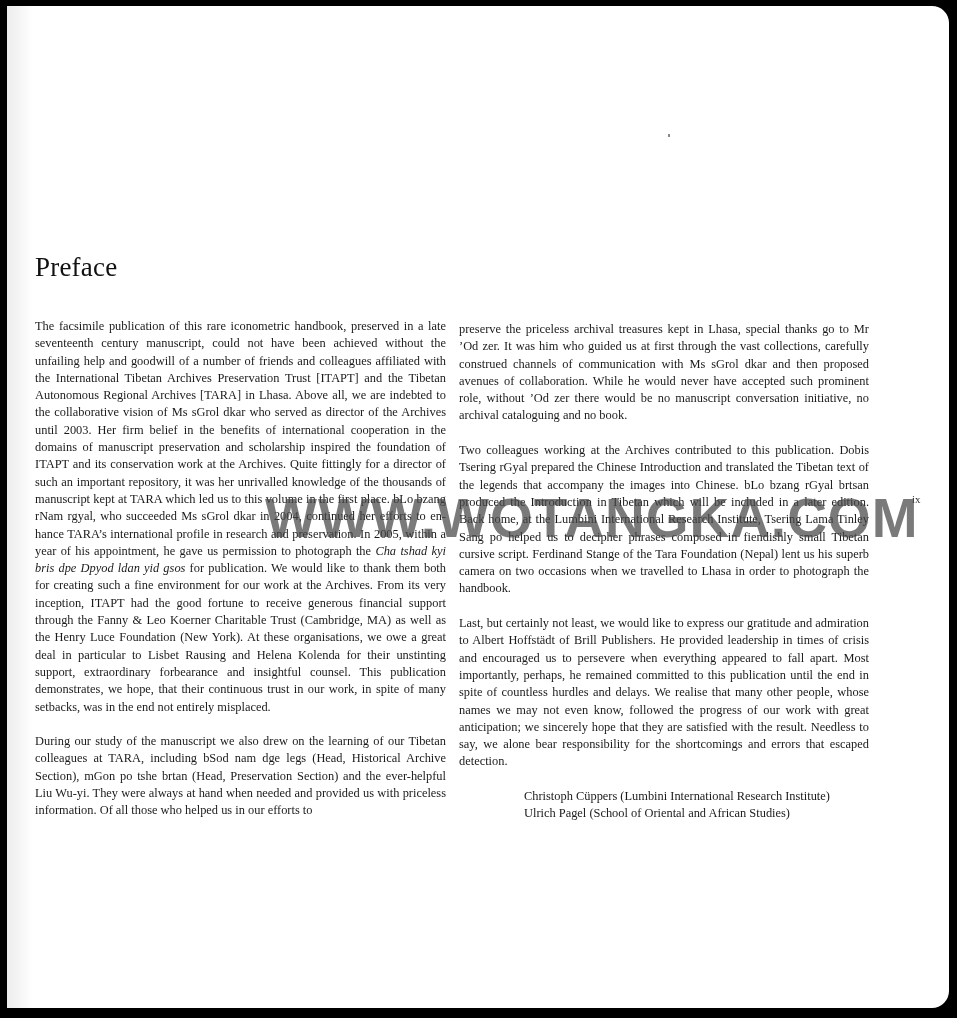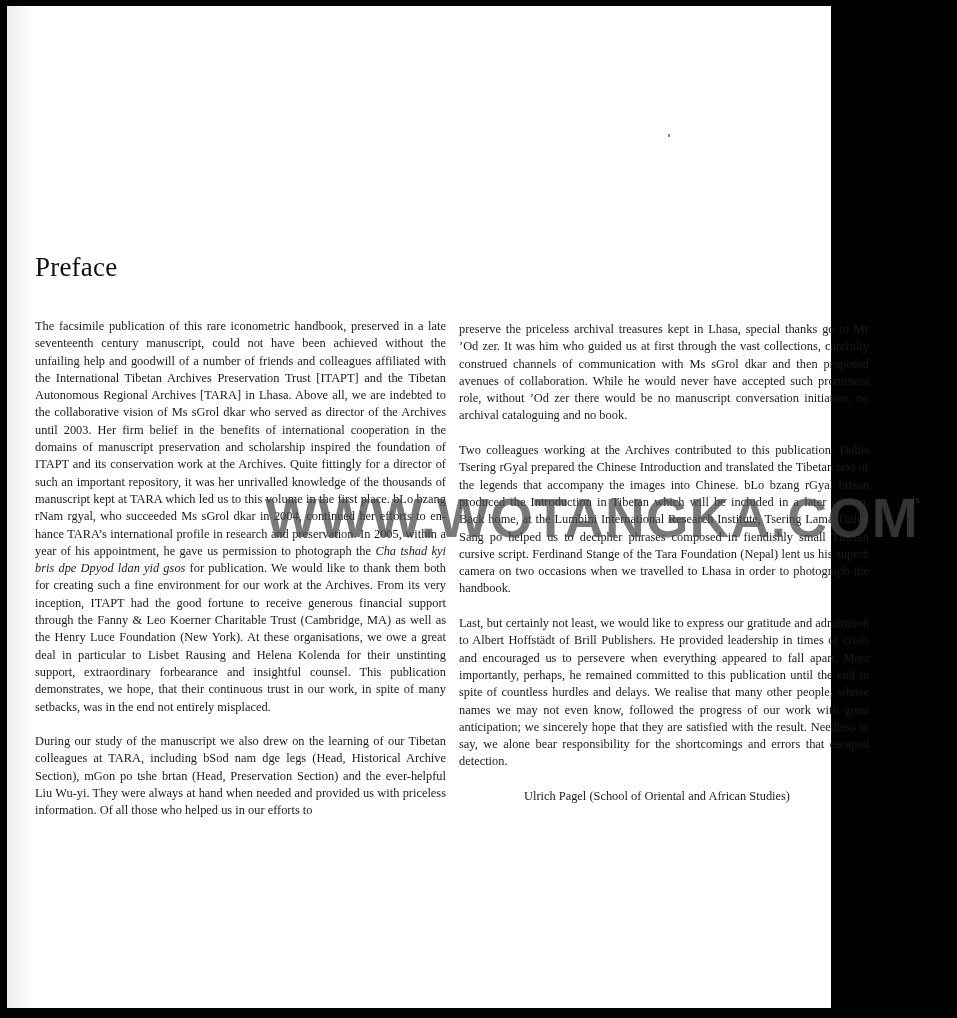--- a/index.html
+++ b/index.html
@@ -3,22 +3,23 @@
   <meta charset="utf-8">
   <style>
     html, body { margin: 0; padding: 0; }
     body {
       width: 957px; height: 1018px; background: #000;
       position: relative; overflow: hidden;
       font-family: "Liberation Serif", "DejaVu Serif", serif;
       color: #1a1a1a;
     }
     .page {
-      position: absolute; left: 7px; top: 6px; width: 824px; height: 1002px;
+      position: absolute; left: 7px; top: 6px; width: 942px; height: 1002px;
       background: #ffffff;
+      border-radius: 17px;
     }
     .page::before {
       content: ""; position: absolute; left: 0; top: 0; width: 26px; height: 100%;
       background: linear-gradient(to right, #ececec, #ffffff);
     }
     .speck { position: absolute; left: 661px; top: 128px; width: 2px; height: 3px; background: #888; }
     .title {
       position: absolute; left: 28px; top: 228px;
       font-size: 27px; font-weight: normal; color: #111; letter-spacing: 0.2px;
     }
@@ -53,20 +54,21 @@
   <div class="col col-left">
     <p><span>The facsimile publication of this rare iconometric handbook, preserved in a late seventeenth century manuscript, could not have been achieved without the unfailing help and goodwill of a number of friends and colleagues af­filiated with the International Tibetan Archives Preservation Trust [ITAPT] and the Tibetan Autonomous Regional Archives [TARA] in Lhasa. Above all, we are indebted to the collaborative vision of Ms sGrol dkar who served as director of the Archives until 2003. Her firm belief in the benefits of international cooperation in the domains of manuscript preservation and scholarship inspired the foundation of ITAPT and its conservation work at the Archives. Quite fittingly for a director of such an important reposi­tory, it was her unrivalled knowledge of the thousands of manuscript kept at TARA which led us to this volume in the first place. bLo bzang rNam rgyal, who succeeded Ms sGrol dkar in 2004, continued her efforts to en­hance TARA’s international profile in research and preservation. In 2005, within a year of his appointment, he gave us permission to photograph the </span><i>Cha tshad kyi bris dpe Dpyod ldan yid gsos</i><span> for publication. We would like to thank them both for creating such a fine environment for our work at the Archives. From its very inception, ITAPT had the good fortune to receive generous financial support through the Fanny &amp; Leo Koerner Charitable Trust (Cambridge, MA) as well as the Henry Luce Foundation (New York). At these organisations, we owe a great deal in particular to Lisbet Rausing and Helena Kolenda for their unstinting support, extraordinary forbear­ance and insightful counsel. This publication demonstrates, we hope, that their continuous trust in our work, in spite of many setbacks, was in the end not entirely misplaced.</span></p>
     <p>During our study of the manuscript we also drew on the learning of our Tibetan colleagues at TARA, including bSod nam dge legs (Head, Historical Archive Section), mGon po tshe brtan (Head, Preservation Section) and the ever-helpful Liu Wu-yi. They were always at hand when needed and provid­ed us with priceless information. Of all those who helped us in our efforts to</p>
   </div>
 
   <div class="col col-right">
     <p>preserve the priceless archival treasures kept in Lhasa, special thanks go to Mr ’Od zer. It was him who guided us at first through the vast collections, carefully construed channels of communication with Ms sGrol dkar and then proposed avenues of collaboration. While he would never have ac­cepted such prominent role, without ’Od zer there would be no manuscript conversation initiative, no archival cataloguing and no book.</p>
     <p>Two colleagues working at the Archives contributed to this publication. Dobis Tsering rGyal prepared the Chinese Introduction and translated the Tibetan text of the legends that accompany the images into Chinese. bLo bzang rGyal brtsan produced the Introduction in Tibetan which will be in­cluded in a later edition. Back home, at the Lumbini International Research Institute, Tsering Lama Tinley Sang po helped us to decipher phrases com­posed in fiendishly small Tibetan cursive script. Ferdinand Stange of the Tara Foundation (Nepal) lent us his superb camera on two occasions when we travelled to Lhasa in order to photograph the handbook.</p>
     <p>Last, but certainly not least, we would like to express our gratitude and ad­miration to Albert Hoffstädt of Brill Publishers. He provided leadership in times of crisis and encouraged us to persevere when everything appeared to fall apart. Most importantly, perhaps, he remained committed to this publication until the end in spite of countless hurdles and delays. We realise that many other people, whose names we may not even know, followed the progress of our work with great anticipation; we sincerely hope that they are satisfied with the result. Needless to say, we alone bear responsibility for the shortcomings and errors that escaped detection.</p>
     <div class="signatures">
+      <div>Christoph Cüppers (Lumbini International Research Institute)</div>
       <div>Ulrich Pagel (School of Oriental and African Studies)</div>
     </div>
   </div>
 
   <div class="folio">ix</div>
 </div>
 
 <div class="watermark">WWW.WOTANGKA.COM</div>
 
 </body></html>

